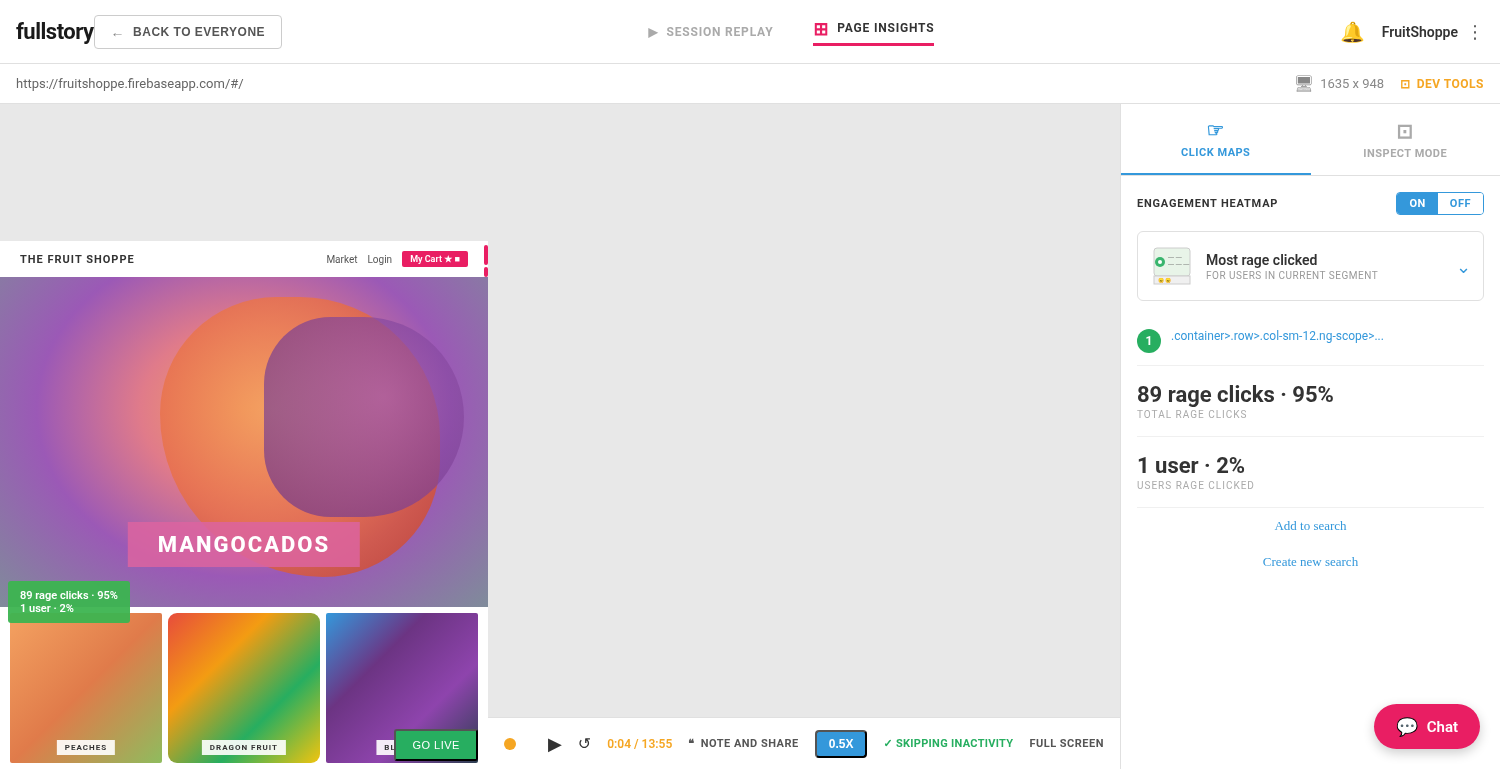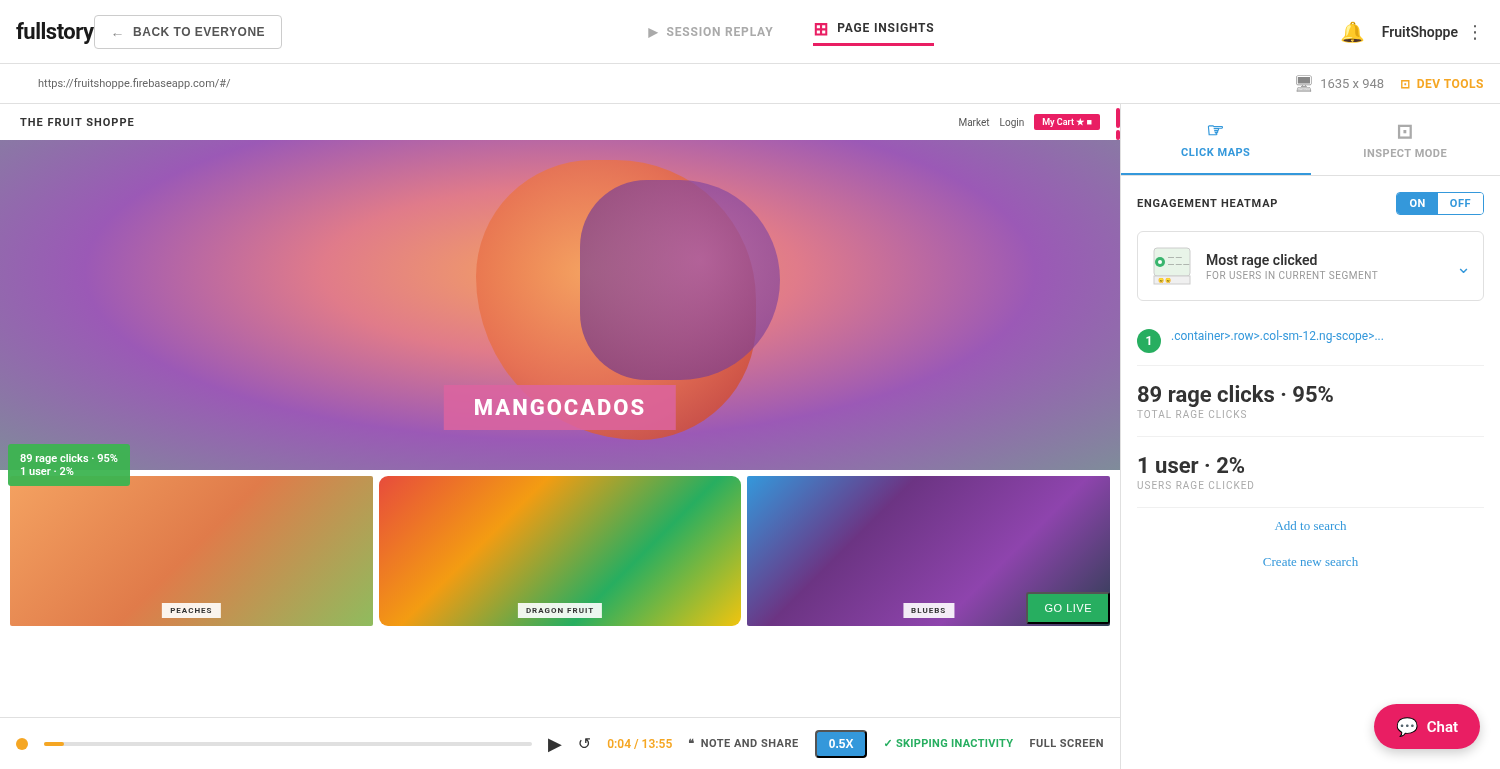--- a/index.html
+++ b/index.html
@@ -40,38 +40,38 @@
     .nav-bell { font-size: 20px; color: #333; cursor: pointer; margin-right: 16px; }
     .nav-user { display: flex; align-items: flex-start; gap: 6px; font-size: 14px; font-weight: 600; color: #333; cursor: pointer; }
     .nav-dots { font-size: 18px; color: #555; cursor: pointer; margin-left: 8px; }
 
     
     .url-bar {
       display: flex; align-items: center; background: #fff;
       border-bottom: 1px solid #e0e0e0; height: 40px; padding: 0 16px;
       flex-shrink: 0;
     }
-    .url-text { font-size: 11px; color: #666; flex: 1; margin-left: 22px; }
+    .url-text { font-size: 13px; color: #666; flex: 1; }
     .url-resolution { display: flex; align-items: center; gap: 6px; font-size: 13px; color: #888; margin-right: 16px; }
     .url-resolution .monitor-icon { font-size: 16px; }
     .dev-tools-btn {
       display: flex; align-items: center; gap: 6px;
       font-size: 12px; font-weight: 700; letter-spacing: 0.5px;
       color: #f5a623; cursor: pointer; text-transform: uppercase;
     }
 
     
     .main-area {
       display: flex; flex: 1; overflow: hidden;
     }
 
     
     .page-preview {
       flex: 1; background: #e8e8e8; overflow: hidden; position: relative;
-      display: flex; flex-direction: column;
+      display: flex; flex-direction: row; align-items: flex-end;
     }
     .preview-content {
       flex: 1; overflow: hidden; position: relative;
       background: #f9f9f9;
     }
 
     
     .fruit-shoppe-page {
       width: 100%; height: 100%; background: #fff; position: relative;
       overflow: hidden;

